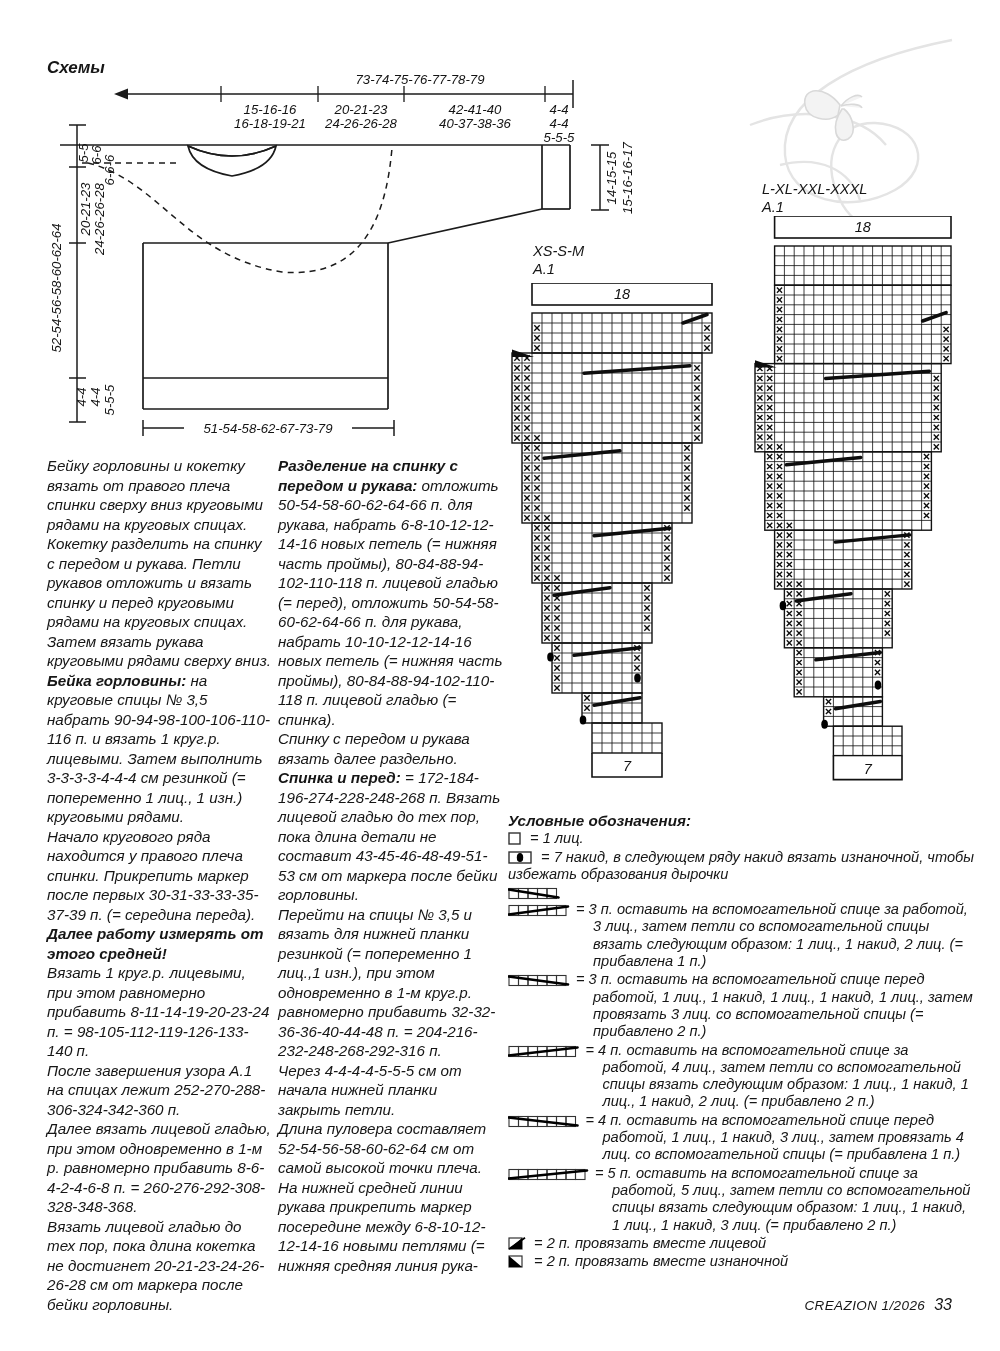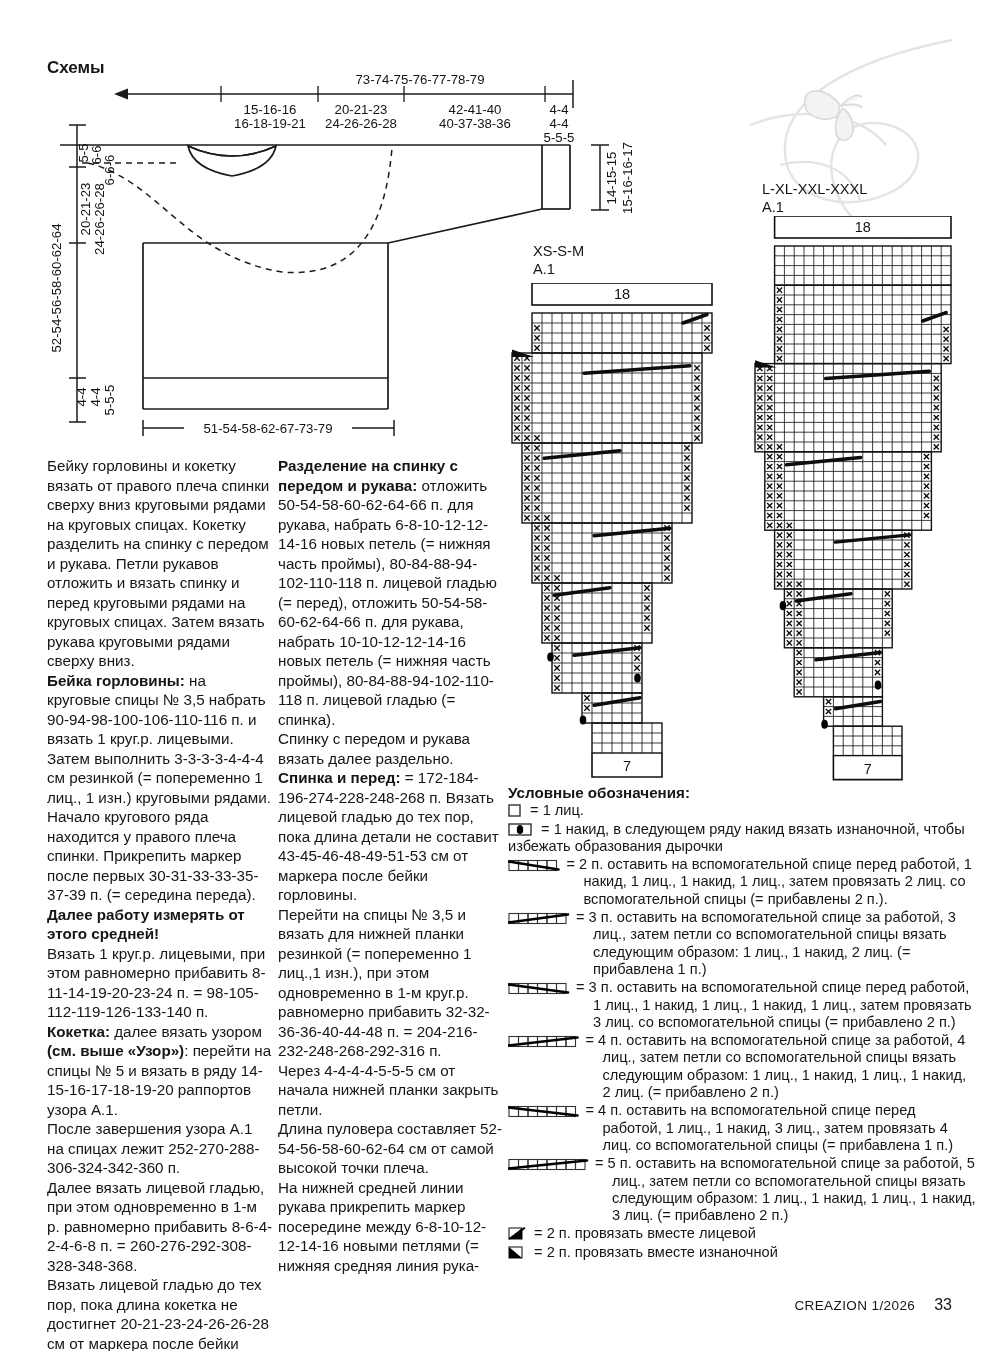--- a/index.html
+++ b/index.html
@@ -1,29 +1,29 @@
 <!DOCTYPE html>
 <html><head>
 <meta charset="utf-8">
 <style>
   html,body{margin:0;padding:0;background:#ffffff;}
   .page{position:relative;width:1000px;height:1351px;background:#fff;overflow:hidden;
-        font-family:"Liberation Sans",sans-serif;color:#161616;}
+        font-family:"Liberation Sans",sans-serif;color:#161616;font-style:italic;}
   .heading{position:absolute;left:47px;top:58px;font-size:17px;font-weight:bold;}
   .col{position:absolute;top:456px;width:226px;font-size:15.2px;line-height:19.5px;}
   .col p{margin:0;}
   .chart-title{position:absolute;font-size:14.6px;line-height:17.6px;white-space:pre;}
-  .legend{position:absolute;left:508px;top:784px;width:468px;font-size:14.6px;line-height:17.3px;}
+  .legend{position:absolute;left:508px;top:812px;width:468px;font-size:14.6px;line-height:17.3px;}
   .legend h3{margin:0 0 1px 0;font-size:15.2px;}
   .leg-item{margin:0 0 1px 0;}
   .leg-item.hang{display:flex;align-items:flex-start;}
   .leg-item.hang .sym{flex:0 0 auto;margin-top:3px;}
   .leg-item.hang .txt{margin-left:5px;text-indent:-17px;padding-left:17px;}
   .leg-item.block .sym{display:inline-block;vertical-align:-2px;margin-right:4px;}
-  .footer{position:absolute;right:48px;top:1296px;display:flex;align-items:baseline;gap:19px;}
+  .footer{position:absolute;right:48px;top:1296px;display:flex;align-items:baseline;gap:9px;}
   .footer .mag{font-size:13.5px;letter-spacing:.4px;}
   .footer .pg{font-size:16px;}
   svg{display:block;}
   .abs{position:absolute;}
 </style>
 </head>
 <body>
 
 <div class="page">
 
@@ -863,21 +863,20 @@
       <rect x="89.4" y="510.20000000000005" width="68.60000000000001" height="29.400000000000002" fill="none" stroke="#111" stroke-width="1.4"></rect>
       <path d="M 89.4 539.6 V 563.6 H 158 V 539.6" fill="none" stroke="#111" stroke-width="1.6"></path>
       <text x="123.7" y="557.6" text-anchor="middle" font-size="14.5" fill="#111">7</text>
     </svg>
 
   <div class="col" id="col1" style="left:47px">
       <p><span>Бейку горловины и кокетку вязать от правого плеча спинки сверху вниз круговыми рядами на круговых спицах. Кокетку разделить на спинку с передом и рукава. Петли рукавов отложить и вязать спинку и перед круговыми рядами на круговых спицах. Затем вязать рукава круговыми рядами сверху вниз.</span></p>
       <p><b>Бейка горловины:</b><span> на круговые спицы № 3,5 набрать 90-94-98-100-106-110-116 п. и вязать 1 круг.р. лицевыми. Затем выполнить 3-3-3-3-4-4-4 см резинкой (= попеременно 1 лиц., 1 изн.) круговыми рядами.</span></p>
       <p><span>Начало кругового ряда находится у правого плеча спинки. Прикрепить маркер после первых 30-31-33-33-35-37-39 п. (= середина переда). </span><b>Далее работу измерять от этого средней!</b></p>
       <p><span>Вязать 1 круг.р. лицевыми, при этом равномерно прибавить 8-11-14-19-20-23-24 п. = 98-105-112-119-126-133-140 п.</span></p>
-      <p><b>Кокетка:</b><span> далее вязать узором </span><b>(см. выше «Узор»)</b><span>: перейти на спицы № 5 и вязать в ряду 14-15-16-17-18-19-20 раппортов узора А.1.</span></p>
       <p><span>После завершения узора А.1 на спицах лежит 252-270-288-306-324-342-360 п.</span></p>
       <p><span>Далее вязать лицевой гладью, при этом одновременно в 1-м р. равномерно прибавить 8-6-4-2-4-6-8 п. = 260-276-292-308-328-348-368.</span></p>
       <p><span>Вязать лицевой гладью до тех пор, пока длина кокетка не достигнет 20-21-23-24-26-26-28 см от маркера после бейки горловины.</span></p>
     </div>
   <div class="col" id="col2" style="left:278px">
       <p><b>Разделение на спинку с передом и рукава:</b><span> отложить 50-54-58-60-62-64-66 п. для рукава, набрать 6-8-10-12-12-14-16 новых петель (= нижняя часть проймы), 80-84-88-94-102-110-118 п. лицевой гладью (= перед), отложить 50-54-58-60-62-64-66 п. для рукава, набрать 10-10-12-12-14-16 новых петель (= нижняя часть проймы), 80-84-88-94-102-110-118 п. лицевой гладью (= спинка).</span></p>
       <p><span>Спинку с передом и рукава вязать далее раздельно.</span></p>
       <p><b>Спинка и перед:</b><span> = 172-184-196-274-228-248-268 п. Вязать лицевой гладью до тех пор, пока длина детали не составит 43-45-46-48-49-51-53 см от маркера после бейки горловины.</span></p>
       <p><span>Перейти на спицы № 3,5 и вязать для нижней планки резинкой (= попеременно 1 лиц.,1 изн.), при этом одновременно в 1-м круг.р. равномерно прибавить 32-32-36-36-40-44-48 п. = 204-216-232-248-268-292-316 п.</span></p>
       <p><span>Через 4-4-4-4-5-5-5 см от начала нижней планки закрыть петли.</span></p>
@@ -887,31 +886,30 @@
 
   <div class="legend">
     <h3>Условные обозначения:</h3>
     <div id="legend-items">
         <div class="leg-item block"><svg class="sym" width="14" height="13">
             <rect x="1" y="1" width="11" height="11" fill="none" stroke="#333" stroke-width="1.4"></rect>
           </svg><span> = 1 лиц.</span></div>
         <div class="leg-item block"><svg class="sym" width="25" height="13">
             <rect x="1" y="1" width="22" height="11" fill="none" stroke="#333" stroke-width="1.4"></rect>
             <ellipse cx="12" cy="6.5" rx="3.2" ry="4.6" fill="#000"></ellipse>
-          </svg><span> = 1 накид, в следующем ряду накид вязать изнаночной, чтобы избежать образования дырочки</span></div>
+          </svg><span> = 7 накид, в следующем ряду накид вязать изнаночной, чтобы избежать образования дырочки</span></div>
         <div class="leg-item hang">
           <svg class="sym" width="53.5" height="13">
             <rect x="1" y="1.5" width="9.5" height="10" fill="none" stroke="#333" stroke-width="1.1"></rect>
             <rect x="10.5" y="1.5" width="9.5" height="10" fill="none" stroke="#333" stroke-width="1.1"></rect>
             <rect x="20" y="1.5" width="9.5" height="10" fill="none" stroke="#333" stroke-width="1.1"></rect>
             <rect x="29.5" y="1.5" width="9.5" height="10" fill="none" stroke="#333" stroke-width="1.1"></rect>
             <rect x="39" y="1.5" width="9.5" height="10" fill="none" stroke="#333" stroke-width="1.1"></rect>
             <line x1="0.5" y1="2.5" x2="50.5" y2="10.5" stroke="#000" stroke-width="2.6" stroke-linecap="round"></line>
           </svg>
-          <div class="txt">= 2 п. оставить на вспомогательной спице перед работой, 1 накид, 1 лиц., 1 накид, 1 лиц., затем провязать 2 лиц. со вспомогательной спицы (= прибавлены 2 п.).</div>
         </div>
         <div class="leg-item hang">
           <svg class="sym" width="63" height="13">
             <rect x="1" y="1.5" width="9.5" height="10" fill="none" stroke="#333" stroke-width="1.1"></rect>
             <rect x="10.5" y="1.5" width="9.5" height="10" fill="none" stroke="#333" stroke-width="1.1"></rect>
             <rect x="20" y="1.5" width="9.5" height="10" fill="none" stroke="#333" stroke-width="1.1"></rect>
             <rect x="29.5" y="1.5" width="9.5" height="10" fill="none" stroke="#333" stroke-width="1.1"></rect>
             <rect x="39" y="1.5" width="9.5" height="10" fill="none" stroke="#333" stroke-width="1.1"></rect>
             <rect x="48.5" y="1.5" width="9.5" height="10" fill="none" stroke="#333" stroke-width="1.1"></rect>
             <line x1="0.5" y1="10.5" x2="60" y2="2.5" stroke="#000" stroke-width="2.6" stroke-linecap="round"></line>

